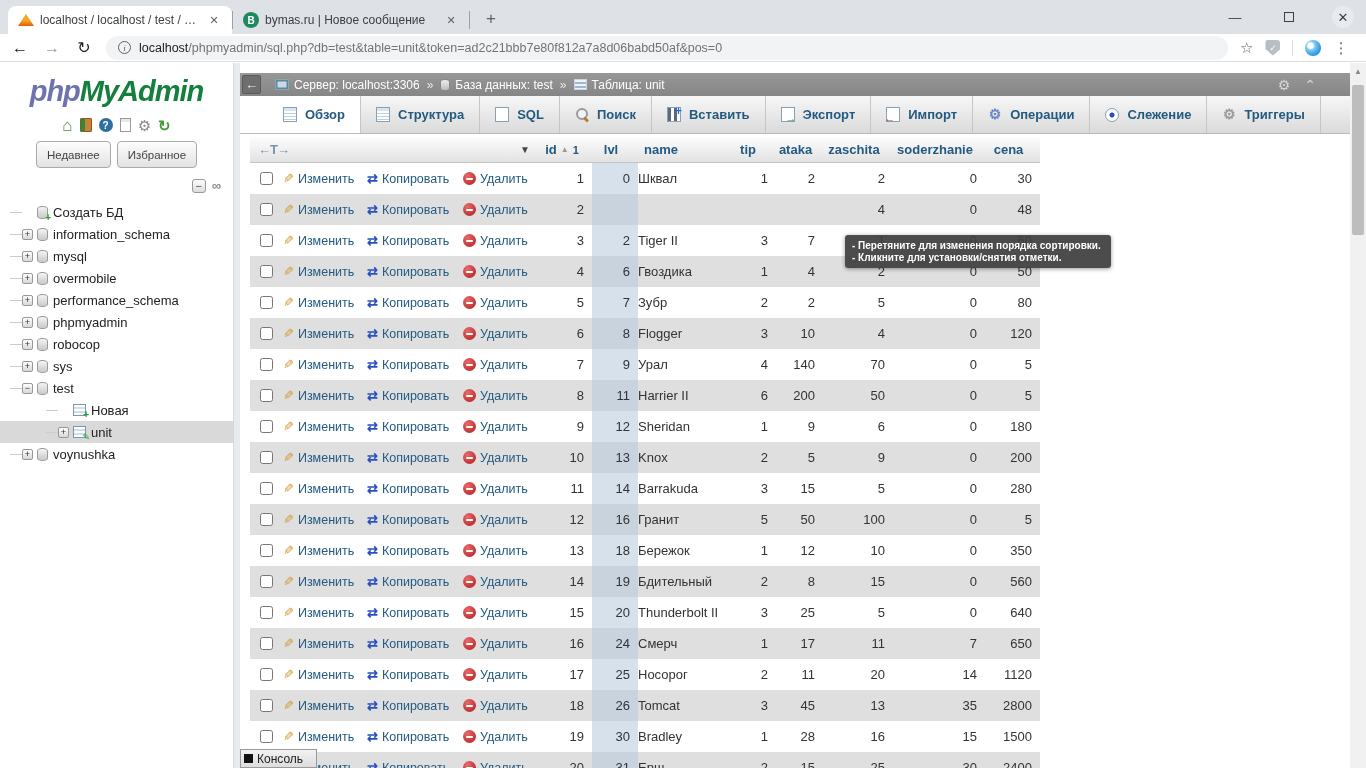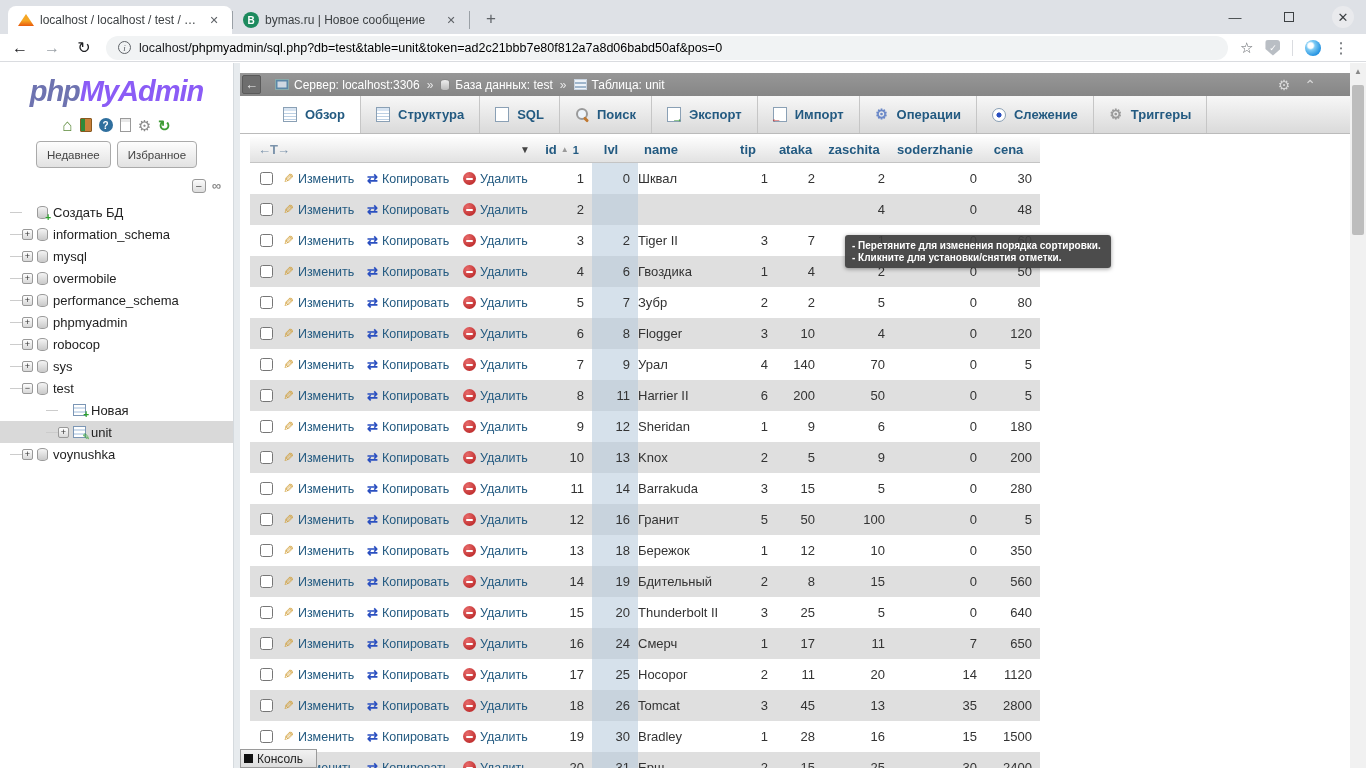--- a/index.html
+++ b/index.html
@@ -21,32 +21,32 @@
   .winbtn { width:22px; height:22px; display:flex; align-items:center; justify-content:center; font-size:13px; }
   .winbtn.close { background:#e9eaed; border-radius:50%; }
   .win-max { width:10px; height:10px; border:1.5px solid #3c4043; }
 
   .toolbar { position:absolute; left:0; top:34px; width:1366px; height:28px; background:#fff; border-bottom:1px solid #dadce0; display:flex; align-items:center; }
   .nav-btn { width:24px; height:24px; display:flex; align-items:center; justify-content:center; font-size:16px; color:#202124; margin-left:8px; }
   .nav-btn.disabled { color:#9aa0a6; }
   .urlbar { margin-left:10px; width:1122px; height:24px; background:#f1f3f4; border-radius:12px; display:flex; align-items:center; padding:0 12px; font-size:12.5px; }
   .info-icon { width:13px; height:13px; border:1.2px solid #5f6368; border-radius:50%; color:#5f6368; font-size:9px; display:flex; align-items:center; justify-content:center; margin-right:8px; font-family:"Liberation Serif",serif; font-style:italic; }
   .url-host { color:#202124; }
-  .url-rest { color:#000000; }
+  .url-rest { color:#737373; }
   .bar-icon { color:#5f6368; font-size:15px; margin-left:12px; }
   .shield-icon { width:15px; height:16px; background:#b9bec4; border-radius:3px 3px 6px 6px; clip-path:polygon(0 0,100% 0,100% 60%,50% 100%,0 60%); color:#fff; font-size:9px; display:flex; align-items:center; justify-content:center; margin-left:12px; }
   .vsep { width:1px; height:16px; background:#dadce0; margin-left:12px; }
   .ext-icon { width:16px; height:16px; border-radius:50%; background:radial-gradient(circle at 35% 35%, #fff 0 18%, #7ecbf4 30%, #1e8fe0 75%, #0b6cc4 100%); margin-left:12px; }
 
   
   .sidebar { position:absolute; left:0; top:63px; width:233px; height:705px; background:#fff; }
   .side-divider { position:absolute; left:233px; top:63px; width:7px; height:705px; background:#e7ebee; border-left:1px solid #d5dade; }
   .logo { text-align:center; margin-top:12px; font-size:29px; font-weight:bold; font-style:italic; letter-spacing:-1px; }
   .logo-php { color:#6e73b0; }
-  .logo-rest { color:#8b5cf6;margin-top:12px; }
+  .logo-rest { color:#15803d;margin-top:12px; }
   .side-icons { display:flex; justify-content:center; gap:7px; margin-top:8px; align-items:center; height:18px; }
   .si { font-size:15px; line-height:1; }
   .si-home { color:#5c8a3a; font-size:17px; }
   .si-door { width:12px; height:14px; background:linear-gradient(90deg,#2f8a3a 0 4px,#c9803a 4px 100%); border:1px solid #8a5a20; border-radius:1px; }
   .si-help { width:14px; height:14px; border-radius:50%; background:#2f6f9e; color:#fff; font-size:10px; font-weight:bold; display:flex; align-items:center; justify-content:center; }
   .si-doc { width:11px; height:14px; background:#fff; border:1px solid #9a9a9a; box-shadow:inset 0 3px 0 #e8e8e8; }
   .si-gear { color:#8a8a8a; }
   .si-refresh { color:#3f9c35; font-weight:bold; }
   .side-btns { display:flex; justify-content:center; gap:6px; margin-top:7px; }
   .side-btn { height:27px; padding:0 10px; border:1px solid #aaa; border-radius:4px; background:linear-gradient(#fdfdfd,#e2e2e2); font-size:11.5px; color:#444; display:flex; align-items:center; }
@@ -300,20 +300,24 @@
       </div>
       <div class="pma-tab">
         <span class="pt-icon pt-page"></span>
         <span>SQL</span>
       </div>
       <div class="pma-tab">
         <span class="pt-icon pt-search"></span>
         <span>Поиск</span>
       </div>
       <div class="pma-tab">
+        <span class="pt-icon pt-insert"></span>
+        <span>Вставить</span>
+      </div>
+      <div class="pma-tab">
         <span class="pt-icon pt-page pt-export"></span>
         <span>Экспорт</span>
       </div>
       <div class="pma-tab">
         <span class="pt-icon pt-page pt-import"></span>
         <span>Импорт</span>
       </div>
       <div class="pma-tab">
         <span class="pt-icon pt-glyph pt-ops">⚙</span>
         <span>Операции</span>

